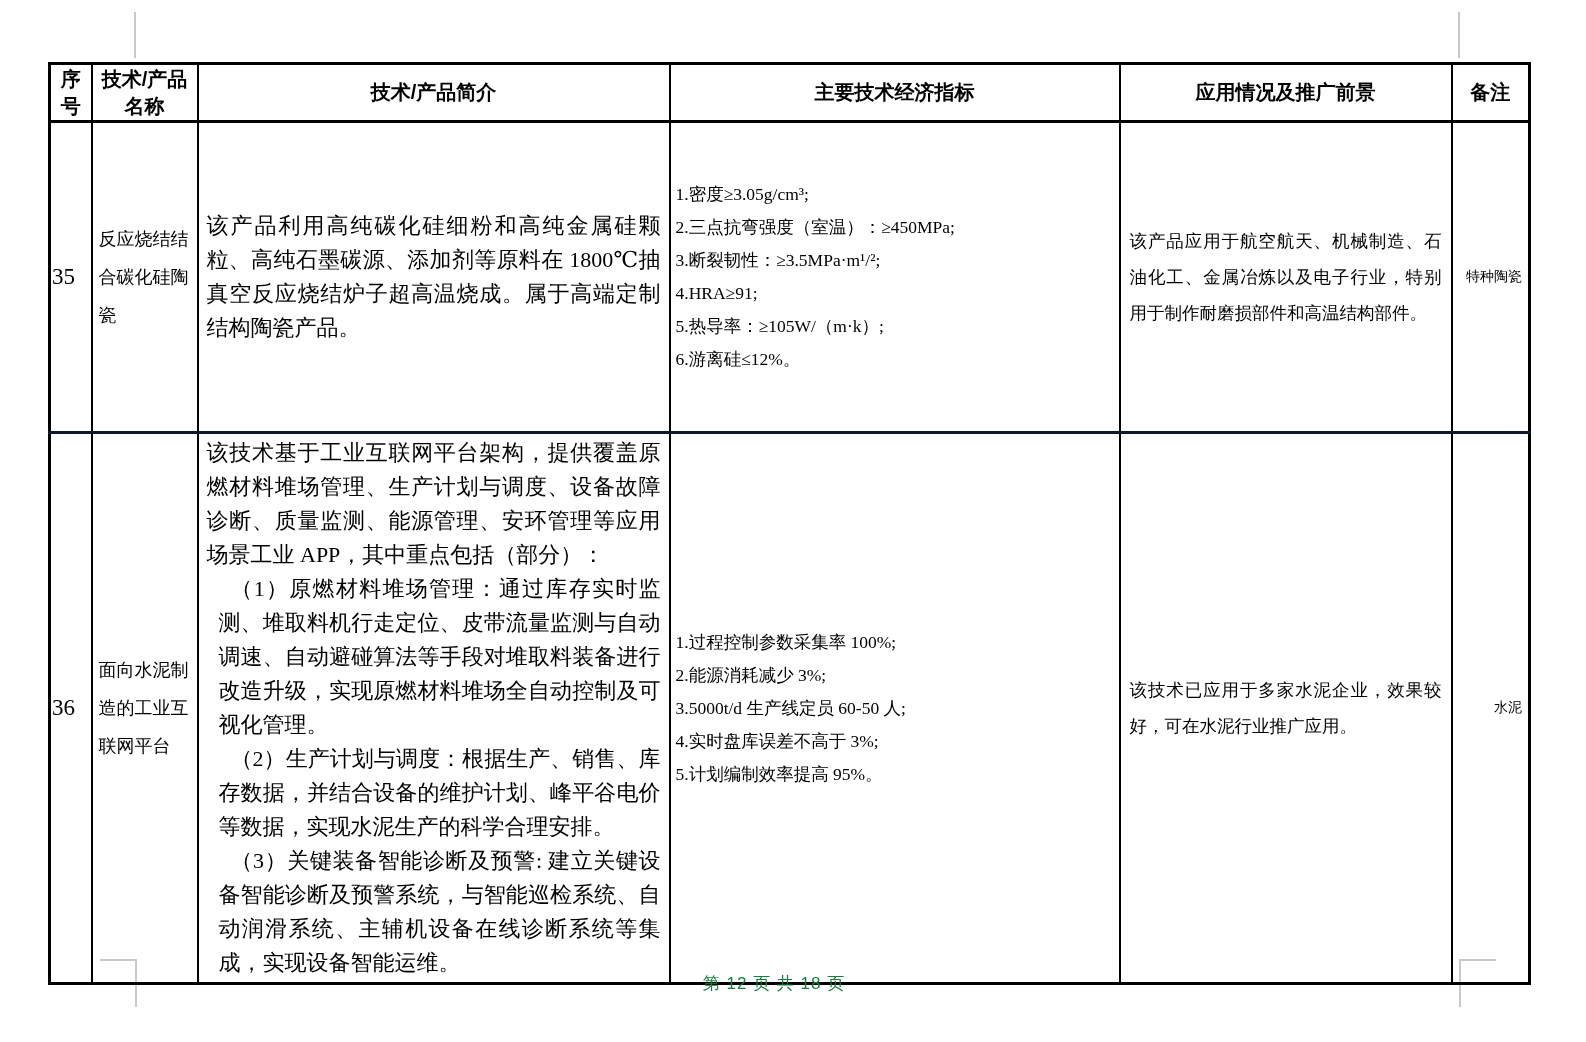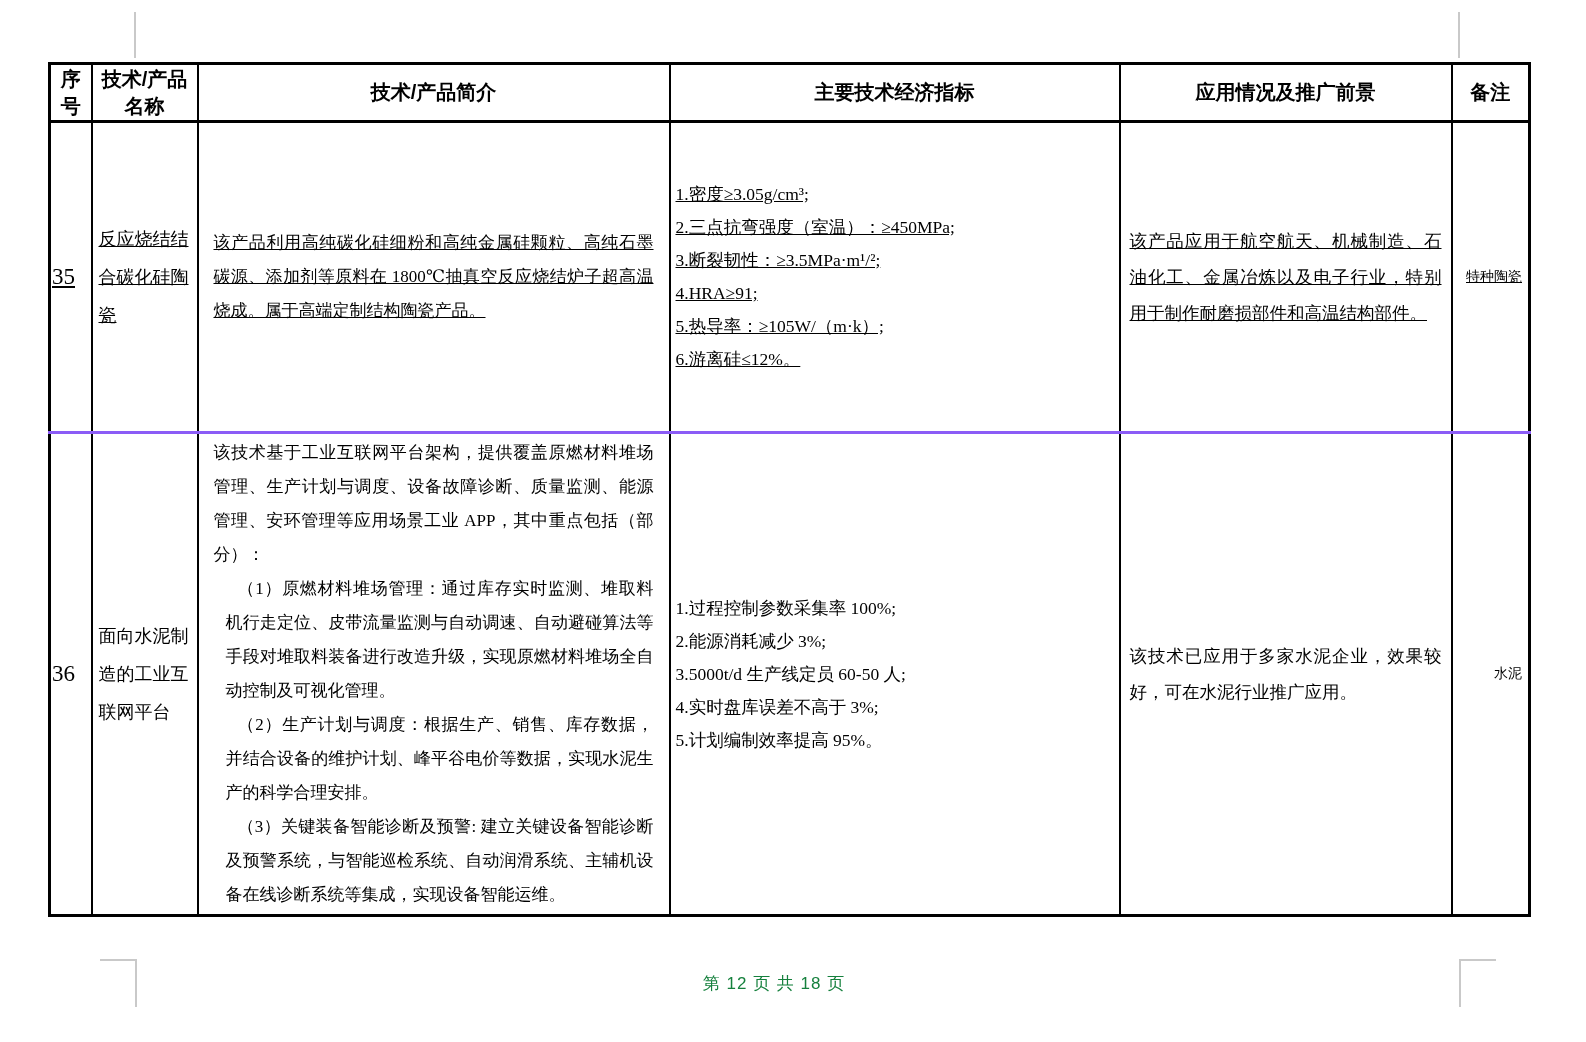--- a/index.html
+++ b/index.html
@@ -33,35 +33,35 @@
   .doc-table thead th {
     border-bottom: 3px solid #000000;
     height: 55px;
     font-family: "Liberation Sans", "DejaVu Sans", sans-serif;
     font-weight: bold;
     font-size: 20px;
     line-height: 27px;
     text-align: center;
     padding: 0 4px;
   }
-  tr.row-divider td { border-bottom: 3px solid #8b5cf6; text-decoration: underline; }
+  tr.row-divider td { border-bottom: 3px solid #0f172a; }
   td.cell-no {
     text-align: left;
     font-size: 23px;
   }
   td.cell-name {
     font-size: 18px;
     line-height: 38px;
     padding: 0 6px;
   }
   td.cell-intro {
     text-align: justify;
-    font-size: 17px;
+    font-size: 22px;
     line-height: 34px;
-    padding: 2px 15px;
+    padding: 2px 8px;
   }
   td.cell-intro .para { text-align: justify; }
   td.cell-intro .para.indent { text-indent: 12px; margin-left: 12px; }
   td.cell-ind {
     font-size: 17.5px;
     line-height: 33px;
     padding: 2px 5px;
     text-align: left;
   }
   td.cell-app {

